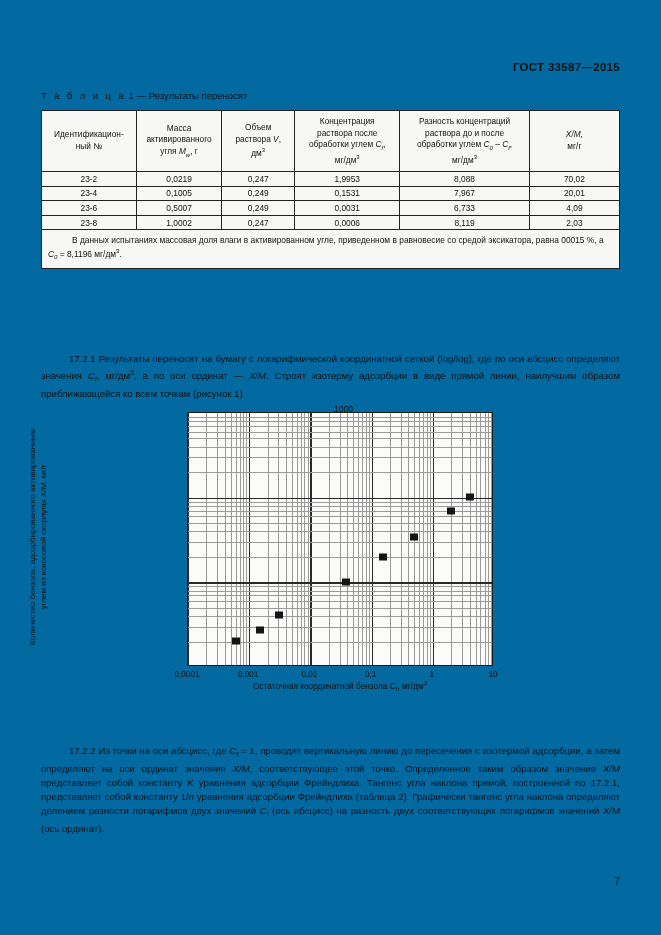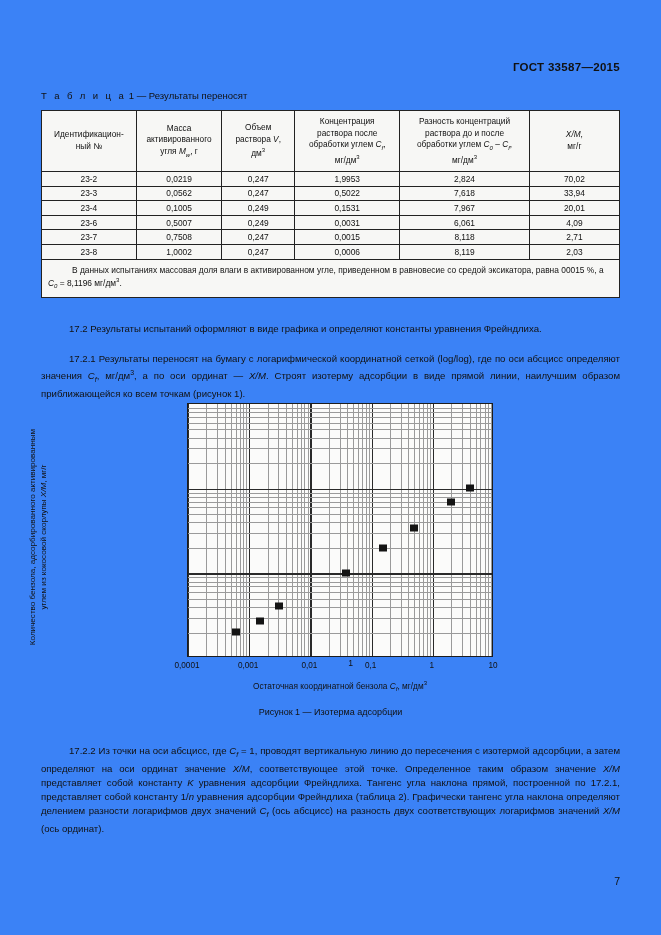--- a/index.html
+++ b/index.html
@@ -6,21 +6,21 @@
   body{
     width:661px;height:935px;
     background:#f4f4f2;
     font-family:"Liberation Sans", sans-serif;
     color:#1a1a1a;
     position:relative;
     overflow:hidden;
   }
   .page{
     position:absolute;inset:0;
-    background:#3b82f6;
+    background:#0369a1;
   }
   
   .std-header{
     position:absolute;top:61px;right:41px;
     font-size:11.5px;font-weight:bold;letter-spacing:.3px;
     color:#111;
   }
   
   .tbl-caption{
     position:absolute;top:90px;left:41px;
@@ -78,21 +78,21 @@
     position:absolute;
     left:-92px;top:128px;
     width:260px;
     transform:rotate(-90deg);
     transform-origin:center center;
     font-size:8.1px;line-height:11px;
     text-align:center;
     color:#111;
   }
   .plot-wrap{
-    position:absolute;left:187px;top:5px;
+    position:absolute;left:187px;top:14px;
     width:306px;height:254px;
   }
   .plot{
     position:absolute;inset:0;
     border:1.1px solid #1c1c1c;
     background:#fbfbfa;
     overflow:hidden;
   }
   .gl{position:absolute;background:#9a9a9a;}
   .gl.v{width:1px;top:0;bottom:0;}
@@ -158,70 +158,53 @@
         <th style="width:22.4%">Разность концентраций<br>раствора до и после<br>обработки углем <span class="it">C<sub>0</sub></span> – <span class="it">C<sub>f</sub></span>,<br>мг/дм<sup>3</sup></th>
         <th style="width:15.6%"><span class="it">X/M</span>,<br>мг/г</th>
       </tr>
     </thead>
     <tbody>
       <tr>
         <td>23-2</td>
         <td>0,0219</td>
         <td>0,247</td>
         <td>1,9953</td>
-        <td>2,824</td>
+        <td>8,088</td>
         <td>70,02</td>
-      </tr>
-      <tr>
-        <td>23-3</td>
-        <td>0,0562</td>
-        <td>0,247</td>
-        <td>0,5022</td>
-        <td>7,618</td>
-        <td>33,94</td>
       </tr>
       <tr>
         <td>23-4</td>
         <td>0,1005</td>
         <td>0,249</td>
         <td>0,1531</td>
         <td>7,967</td>
         <td>20,01</td>
       </tr>
       <tr>
         <td>23-6</td>
         <td>0,5007</td>
         <td>0,249</td>
         <td>0,0031</td>
-        <td>6,061</td>
+        <td>6,733</td>
         <td>4,09</td>
-      </tr>
-      <tr>
-        <td>23-7</td>
-        <td>0,7508</td>
-        <td>0,247</td>
-        <td>0,0015</td>
-        <td>8,118</td>
-        <td>2,71</td>
       </tr>
       <tr>
         <td>23-8</td>
         <td>1,0002</td>
         <td>0,247</td>
         <td>0,0006</td>
         <td>8,119</td>
         <td>2,03</td>
       </tr>
       <tr>
         <td class="note" colspan="6"><span>В данных испытаниях массовая доля влаги в активированном угле, приведенном в равновесие со средой эксикатора, равна 00015 %, а </span><span class="it">C</span><sub class="it">0</sub><span> = 8,1196 мг/дм</span><sup>3</sup><span>.</span></td>
       </tr>
     </tbody>
   </table>
 
-  <div class="para" id="p-172"><span class="ind"></span><span>17.2</span>&nbsp;<span>Результаты испытаний оформляют в виде графика и определяют константы уравнения Фрейндлиха.</span></div>
 
   <div class="para" id="p-1721"><span class="ind"></span><span>17.2.1</span>&nbsp;<span>Результаты переносят на бумагу с логарифмической координатной сеткой (log/log), где по оси абсцисс определяют значения </span><span class="it">C</span><sub class="it">f</sub><span>, мг/дм</span><sup>3</sup><span>, а по оси ординат — </span><span class="it">X/M</span><span>. Строят изотерму адсорбции в виде прямой линии, наилучшим образом приближающейся ко всем точкам (рисунок 1).</span></div>
 
   <div class="figure">
 
     <div class="ylabel">
       <span>Количество бензола, адсорбированного активированным</span><br>
       <span>углем из кокосовой скорлупы </span><span class="it">X/M</span><span>, мг/г</span>
     </div>
 
@@ -317,23 +300,18 @@
       <div class="xtick" style="left:61.2px">0,001</div>
       <div class="xtick" style="left:122.4px">0,01</div>
       <div class="xtick" style="left:183.6px">0,1</div>
       <div class="xtick" style="left:244.8px">1</div>
       <div class="xtick" style="left:306px">10</div>
     </div>
 
     <div class="xlabel"><span>Остаточная координатной бензола </span><span class="it">C</span><sub class="it">f</sub><span>, мг/дм</span><sup>3</sup></div>
   </div>
 
-  <div class="fig-caption">
-    <span>Рисунок 1</span>
-    <span>—</span>
-    <span>Изотерма адсорбции</span>
-  </div>
 
   <div class="para" id="p-1722"><span class="ind"></span><span>17.2.2</span>&nbsp;<span>Из точки на оси абсцисс, где </span><span class="it">C</span><sub class="it">f</sub><span> = 1, проводят вертикальную линию до пересечения с изотермой адсорбции, а затем определяют на оси ординат значение </span><span class="it">X/M</span><span>, соответствующее этой точке. Определенное таким образом значение </span><span class="it">X/M</span><span> представляет собой константу </span><span class="it">K</span><span> уравнения адсорбции Фрейндлиха. Тангенс угла наклона прямой, построенной по 17.2.1, представляет собой константу 1/</span><span class="it">n</span><span> уравнения адсорбции Фрейндлиха (таблица 2). Графически тангенс угла наклона определяют делением разности логарифмов двух значений </span><span class="it">C</span><sub class="it">f</sub><span> (ось абсцисс) на разность двух соответствующих логарифмов значений </span><span class="it">X/M</span><span> (ось ординат).</span></div>
 
   <div class="pageno">7</div>
 
 </div>
 
 </body></html>

